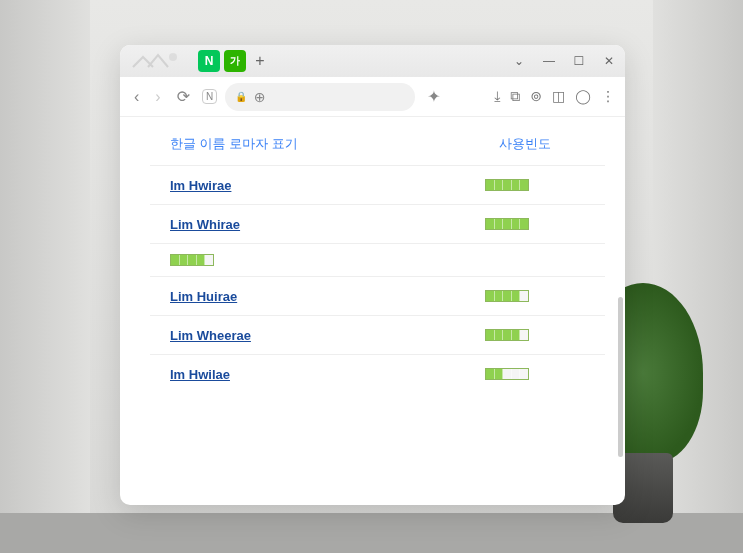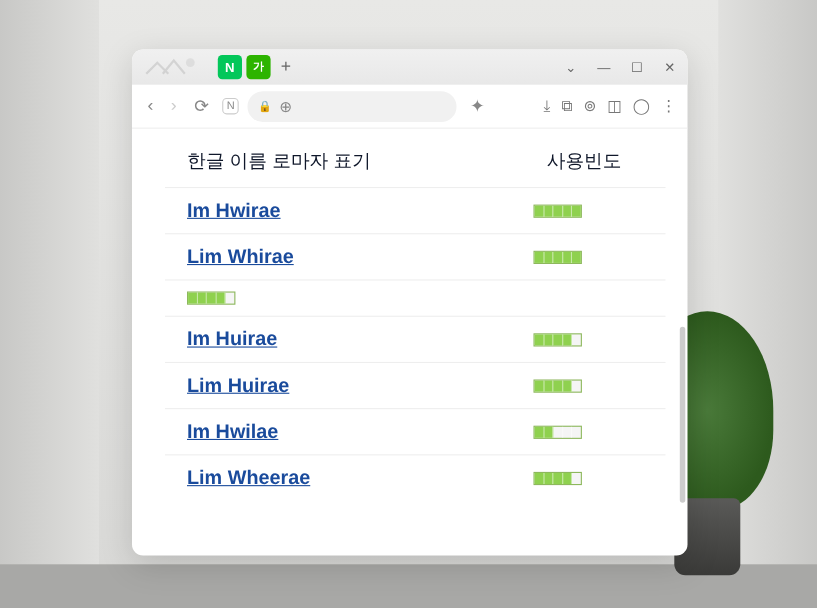--- a/index.html
+++ b/index.html
@@ -80,31 +80,31 @@
 .content {
   flex: 1; overflow-y: auto; padding: 10px 20px 10px 30px;
   position: relative;
 }
 .scrollbar {
   position: absolute; right: 2px; top: 180px; width: 5px; height: 160px;
   background: #ccc; border-radius: 3px;
 }
 .header-row {
   display: flex; padding: 8px 40px 12px 20px;
-  color: #0f172a; font-size: 17px;
+  color: #3b82f6; font-size: 13px;
 }
 .col-name { flex: 1; }
-.col-freq { width: 80px; text-align: right; }
+.col-freq { width: 80px; text-align: center; }
 .row {
   display: flex; align-items: center;
   padding: 10px 40px 10px 20px;
   border-top: 1px solid #eee;
 }
 .name-link {
-  color: #1a4b9c; font-size: 18px; font-weight: bold;
+  color: #1a4b9c; font-size: 13px; font-weight: bold;
   text-decoration: underline; cursor: pointer;
 }
 .freq-bar {
   width: 44px; height: 12px;
   display: flex;
   border: 1px solid #8db85c;
   background: #f5f5f5;
 }
 .freq-seg { flex: 1; border-right: 1px solid rgba(255,255,255,0.5); }
 .freq-seg.on { background: #8fd14f; }
@@ -197,63 +197,51 @@
             <div class="freq-bar">
               <div class="freq-seg on"></div>
               <div class="freq-seg on"></div>
               <div class="freq-seg on"></div>
               <div class="freq-seg on"></div>
               <div class="freq-seg"></div>
             </div>
           </div>
         </div>
         <div class="row">
-          <div class="col-name"><a class="name-link">Im Huirae</a></div>
-          <div class="col-freq">
-            <div class="freq-bar">
-              <div class="freq-seg on"></div>
-              <div class="freq-seg on"></div>
-              <div class="freq-seg on"></div>
-              <div class="freq-seg on"></div>
-              <div class="freq-seg"></div>
-            </div>
-          </div>
-        </div>
-        <div class="row">
           <div class="col-name"><a class="name-link">Lim Huirae</a></div>
           <div class="col-freq">
             <div class="freq-bar">
               <div class="freq-seg on"></div>
               <div class="freq-seg on"></div>
               <div class="freq-seg on"></div>
               <div class="freq-seg on"></div>
               <div class="freq-seg"></div>
             </div>
           </div>
         </div>
         <div class="row">
+          <div class="col-name"><a class="name-link">Lim Wheerae</a></div>
+          <div class="col-freq">
+            <div class="freq-bar">
+              <div class="freq-seg on"></div>
+              <div class="freq-seg on"></div>
+              <div class="freq-seg on"></div>
+              <div class="freq-seg on"></div>
+              <div class="freq-seg"></div>
+            </div>
+          </div>
+        </div>
+        <div class="row">
           <div class="col-name"><a class="name-link">Im Hwilae</a></div>
           <div class="col-freq">
             <div class="freq-bar">
               <div class="freq-seg on"></div>
               <div class="freq-seg on"></div>
               <div class="freq-seg"></div>
               <div class="freq-seg"></div>
-              <div class="freq-seg"></div>
-            </div>
-          </div>
-        </div>
-        <div class="row">
-          <div class="col-name"><a class="name-link">Lim Wheerae</a></div>
-          <div class="col-freq">
-            <div class="freq-bar">
-              <div class="freq-seg on"></div>
-              <div class="freq-seg on"></div>
-              <div class="freq-seg on"></div>
-              <div class="freq-seg on"></div>
               <div class="freq-seg"></div>
             </div>
           </div>
         </div>
       </div>
     <div class="scrollbar"></div>
   </div>
 </div>
 
 </body></html>

